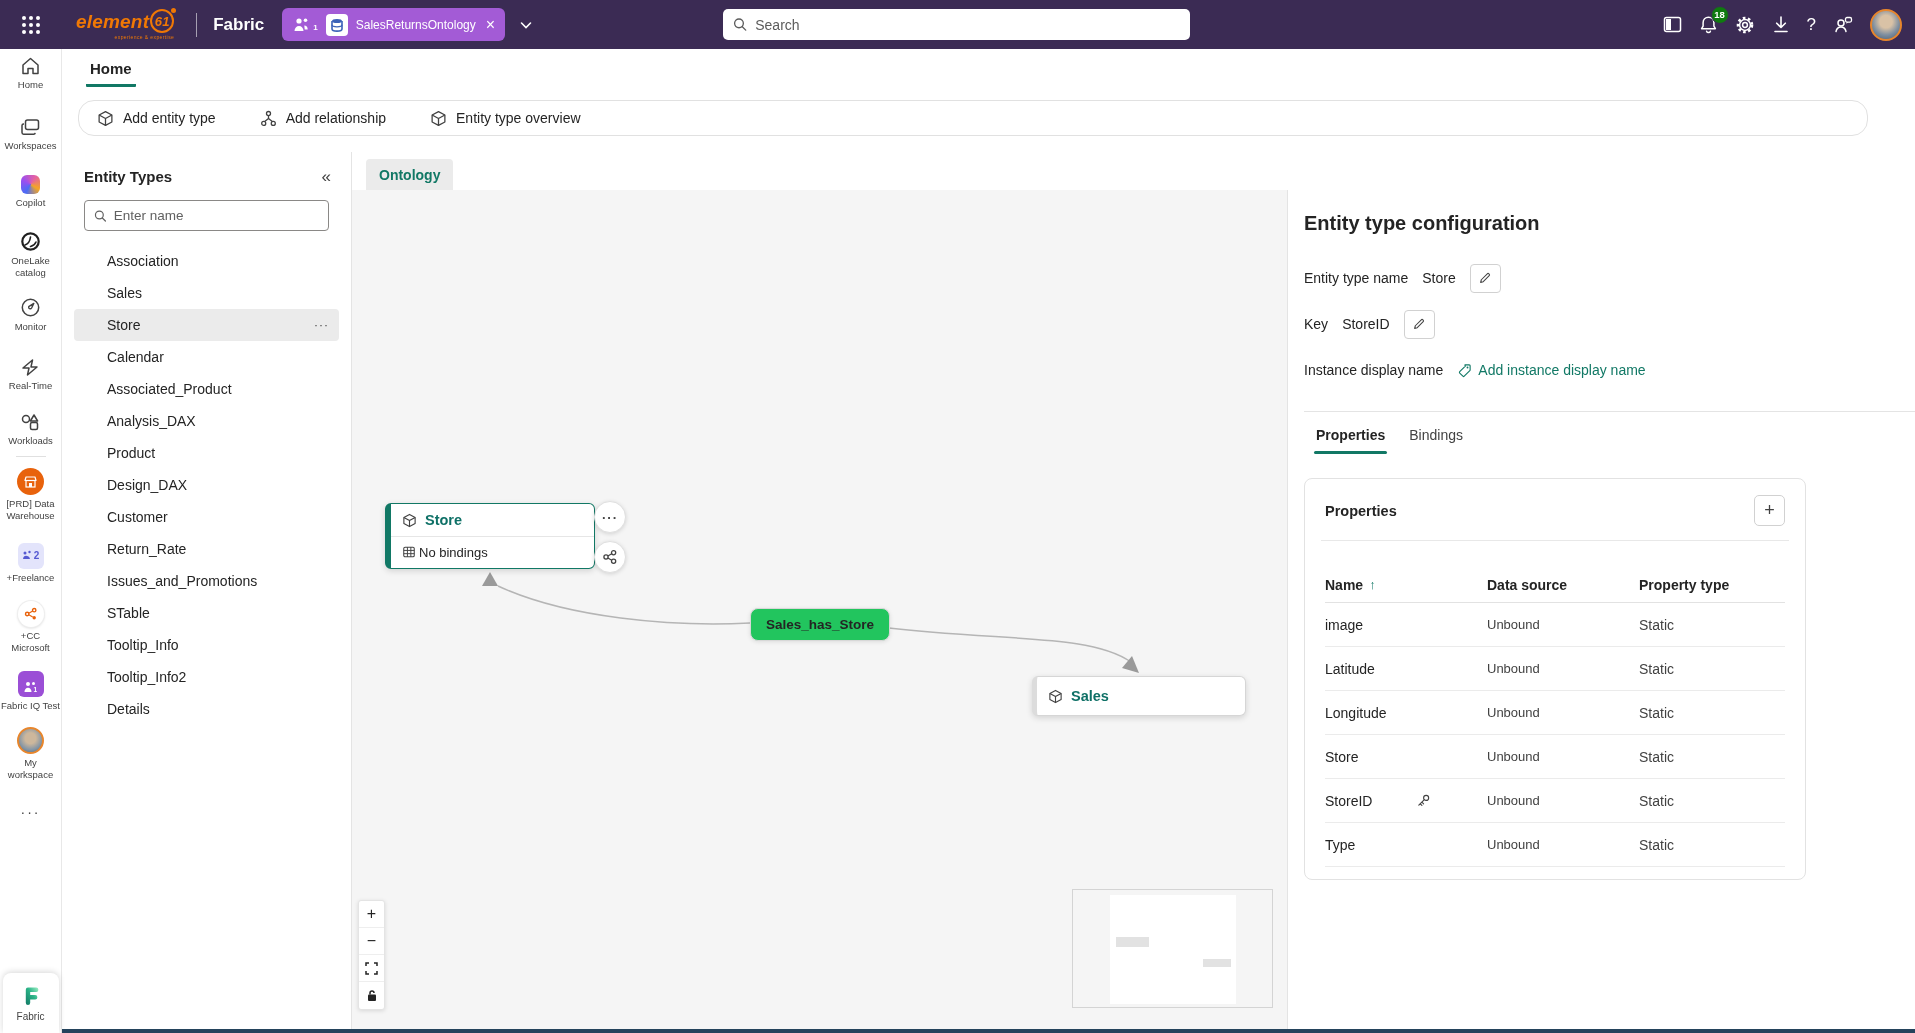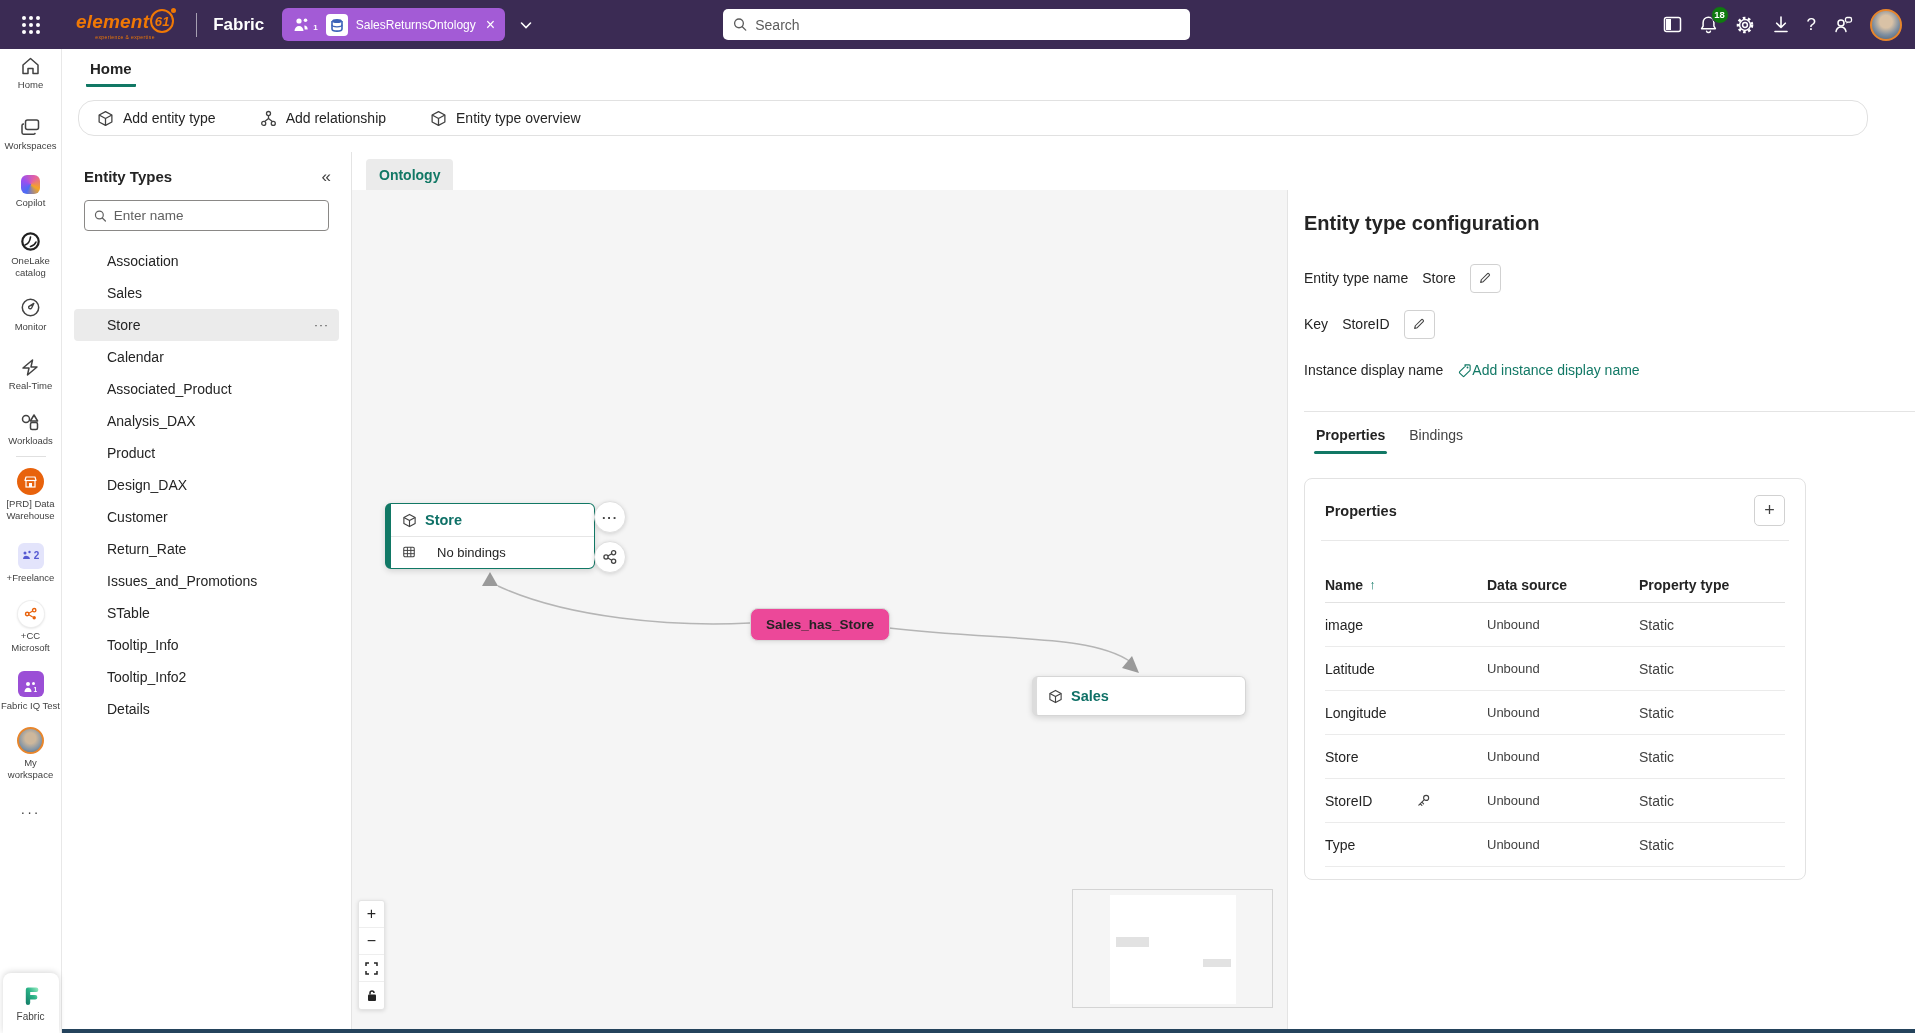--- a/index.html
+++ b/index.html
@@ -6,21 +6,21 @@
   html,body{background:#fff}
   body{font-family:"Liberation Sans",sans-serif;color:#242424;-webkit-font-smoothing:antialiased}
   .app{position:relative;width:1915px;height:1033px;overflow:hidden;background:#fff}
   svg{display:block}
 
   
   .topbar{position:absolute;left:0;top:0;width:1915px;height:49px;background:#3b2b54;display:flex;align-items:center;color:#fff;z-index:30}
   .waffle{width:62px;height:49px;display:flex;align-items:center;justify-content:center;cursor:pointer}
   .waffle-grid{display:grid;grid-template-columns:repeat(3,4px);grid-template-rows:repeat(3,4px);gap:3px}
   .waffle-grid i{width:4px;height:4px;border-radius:50%;background:#fff}
-  .brand{display:flex;flex-direction:column;align-items:center;margin:0 0 0 14px;line-height:1}
+  .brand{display:flex;flex-direction:column;align-items:flex-end;margin:0 0 0 14px;line-height:1}
   .brand-main{font-size:19px;font-weight:700;font-style:italic;color:#f07804;letter-spacing:.2px;display:flex;align-items:center}
   .brand-ring{display:inline-flex;align-items:center;justify-content:center;border:2px solid #f07804;border-radius:50%;width:24px;height:24px;margin-left:1px;font-size:13px;position:relative}
   .brand-ring::after{content:"";position:absolute;right:-4px;top:-3px;width:5px;height:5px;background:#f07804;border-radius:50%}
   .brand-tag{font-size:5px;color:#f07804;margin-top:2px;letter-spacing:.4px}
   .tb-divider{width:1px;height:24px;background:rgba(255,255,255,.55);margin:0 16px 0 22px}
   .product{font-size:17px;font-weight:700;margin-right:18px}
   .ws-chip{height:33px;background:#a35bd6;border-radius:6px;display:flex;align-items:center;gap:8px;padding:0 10px;cursor:pointer}
   .chip-people{position:relative;display:flex;align-items:flex-end}
   .chip-people-num{font-size:8px;font-weight:700;margin-left:1px}
   .chip-dbbadge{width:22px;height:22px;background:#fff;border-radius:4px;display:flex;align-items:center;justify-content:center}
@@ -72,44 +72,44 @@
 
   
   .ontology-chip{position:absolute;left:366px;top:159px;height:31px;padding:0 13px;background:#ebebeb;color:#117865;font-size:14px;font-weight:700;display:flex;align-items:center;border-radius:4px 4px 0 0;cursor:pointer;z-index:6}
   .canvas{position:absolute;left:352px;top:190px;width:935px;bottom:4px;background:#f5f5f5;overflow:hidden;z-index:3}
   .edges{position:absolute;left:0;top:0}
   .node{position:absolute;background:#fff;border-radius:6px;box-shadow:0 2px 6px rgba(0,0,0,.14);cursor:pointer}
   .node-store{left:33px;top:313px;width:210px;height:66px;border:1.5px solid #117865;border-left:6px solid #117865}
   .node-head{height:33px;display:flex;align-items:center;gap:8px;padding:0 11px;border-bottom:1px solid #e6e6e6}
   .node-head.noline{border-bottom:none}
   .node-title{font-size:14.5px;font-weight:700;color:#0e7066}
-  .node-bind{height:30px;display:flex;align-items:center;gap:21px;padding:0 11px;font-size:13px;color:#242424}
+  .node-bind{height:30px;display:flex;align-items:center;gap:3px;padding:0 11px;font-size:13px;color:#242424}
   .node-ic{color:#424242}
   .node-sales{left:680px;top:486px;width:214px;height:40px;border:1px solid #d6d6d6;border-left:5px solid #dcdcdc}
   .float-btn{position:absolute;width:32px;height:32px;border-radius:50%;background:#fff;border:1px solid #e0e0e0;box-shadow:0 1px 4px rgba(0,0,0,.14);display:flex;align-items:center;justify-content:center;cursor:pointer;color:#424242}
   .fb-more{left:242px;top:311px;font-size:13px;letter-spacing:1px;font-weight:700}
   .fb-rel{left:242px;top:351px}
-  .edge-label{position:absolute;left:398px;top:418px;background:#ec4899;border:1px solid #d8d8d8;border-radius:8px;box-shadow:0 1px 4px rgba(0,0,0,.10);padding:8px 15px;font-size:13.5px;font-weight:700;color:#242424;cursor:pointer}
+  .edge-label{position:absolute;left:398px;top:418px;background:#22c55e;border:1px solid #d8d8d8;border-radius:8px;box-shadow:0 1px 4px rgba(0,0,0,.10);padding:8px 15px;font-size:13.5px;font-weight:700;color:#242424;cursor:pointer}
   .zoomctrl{position:absolute;left:6px;top:710px;width:27px;background:#fff;border:1px solid #e4e4e4;border-radius:3px;box-shadow:0 1px 4px rgba(0,0,0,.12);display:flex;flex-direction:column}
   .zc-btn{height:27px;display:flex;align-items:center;justify-content:center;font-size:16px;color:#242424;cursor:pointer;border-bottom:1px solid #eee}
   .zc-btn:last-child{border-bottom:none}
   .minimap{position:absolute;left:720px;top:699px;width:201px;height:119px;border:1px solid #d4d4d4;background:#f5f5f5;cursor:pointer}
   .mm-view{position:absolute;left:37px;top:5px;width:126px;height:109px;background:#fff}
   .mm-node{position:absolute;background:#e2e2e2}
   .mm-n1{left:43px;top:47px;width:33px;height:10px}
   .mm-n2{left:130px;top:69px;width:28px;height:8px}
 
   
   .config{position:absolute;left:1287px;top:190px;right:0;bottom:4px;background:#fff;border-left:1px solid #e4e4e4;padding:22px 20px 0 16px;z-index:4}
   .cfg-title{font-size:20px;font-weight:700;margin-bottom:28px}
   .cfg-row{display:flex;align-items:center;margin-bottom:16px;font-size:14px;min-height:30px}
   .cfg-label{font-weight:400;margin-right:14px}
   .cfg-value{margin-right:14px}
   .edit-btn{width:31px;height:29px;border:1px solid #d1d1d1;border-radius:4px;background:#fff;display:flex;align-items:center;justify-content:center;color:#424242;cursor:pointer}
-  .idn-link{display:flex;align-items:center;color:#117865;cursor:pointer;font-size:14px}
+  .idn-link{display:flex;align-items:center;gap:6px;color:#117865;cursor:pointer;font-size:14px}
   .cfg-divider{height:1px;background:#e4e4e4;margin:26px -20px 0 0}
   .cfg-tabs{display:flex;margin-top:2px}
   .cfg-tab{padding:13px 12px 11px;font-size:14px;color:#424242;cursor:pointer;position:relative}
   .cfg-tab.active{font-weight:700;color:#242424}
   .cfg-tab.active::after{content:"";position:absolute;left:10px;right:10px;bottom:0;height:3px;background:#117865;border-radius:2px}
   .prop-card{margin-top:24px;width:502px;border:1px solid #e2e2e2;border-radius:8px;padding:16px 20px 12px;background:#fff}
   .pc-head{display:flex;align-items:center;justify-content:space-between}
   .pc-title{font-size:14.5px;font-weight:700}
   .pc-add{width:31px;height:31px;border:1px solid #d1d1d1;border-radius:5px;background:#fff;font-size:18px;color:#424242;display:flex;align-items:center;justify-content:center;cursor:pointer;font-weight:400}
   .pc-div{height:1px;background:#e8e8e8;margin:14px -4px 0}

